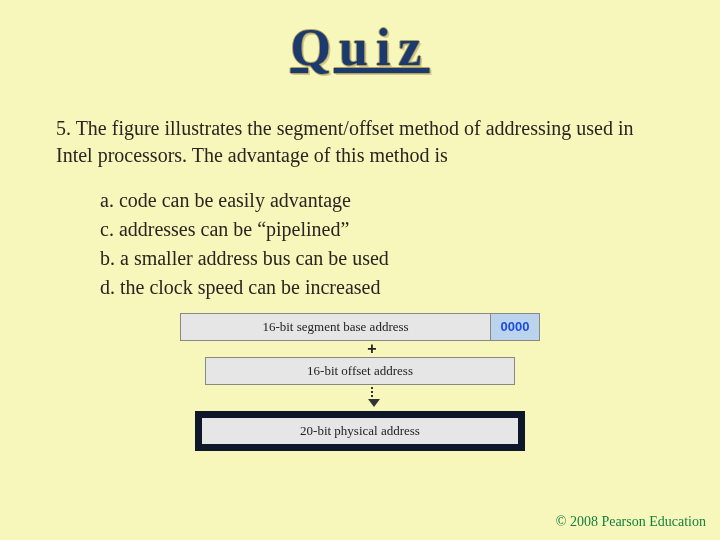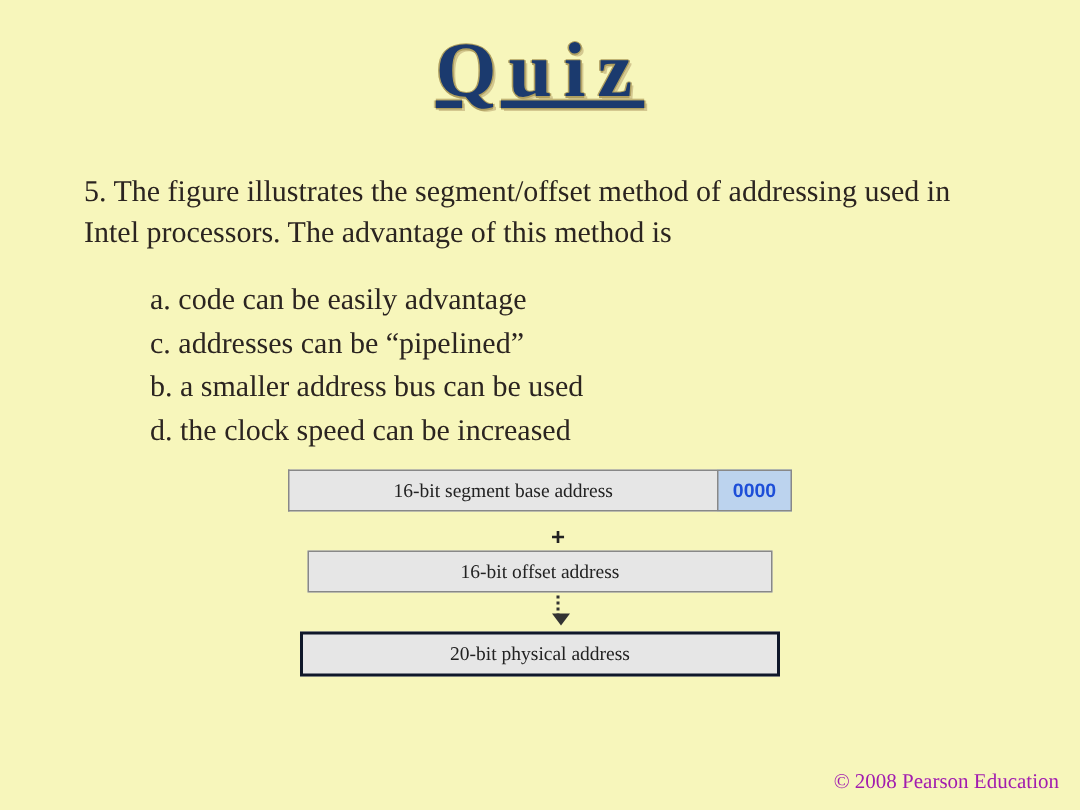--- a/index.html
+++ b/index.html
@@ -48,21 +48,21 @@
     margin: 14px auto 0 auto;
     width: 360px;
     font-family: "Times New Roman", Times, serif;
     font-size: 13px;
     color: #222;
   }
   .diagram-row {
     display: flex;
     align-items: center;
     justify-content: center;
-    margin: 12px;
+    margin: 0;
   }
   .boxA {
     flex: 1;
     background: #e6e6e6;
     border: 1px solid #888;
     border-right: none;
     padding: 5px 8px;
     text-align: center;
     height: 16px;
     line-height: 16px;
@@ -119,33 +119,33 @@
     left: -5px;
     bottom: -6px;
     border-left: 6px solid transparent;
     border-right: 6px solid transparent;
     border-top: 8px solid #333;
   }
   .boxC {
     margin: 0 auto;
     width: 300px;
     background: #e6e6e6;
-    border: 2px solid #0f172a;
+    border: 7px solid #0f172a;
     padding: 5px 8px;
     text-align: center;
     height: 16px;
     line-height: 16px;
   }
 
   .footer {
     position: absolute;
     right: 14px;
     bottom: 10px;
     font-size: 14px;
-    color: #a21caf;
+    color: #15803d;
   }
 </style>
 </head>
 <body>
 
 <div class="title">Quiz</div>
 
 <div class="content">
   <p class="question">
     <span>5.</span>

